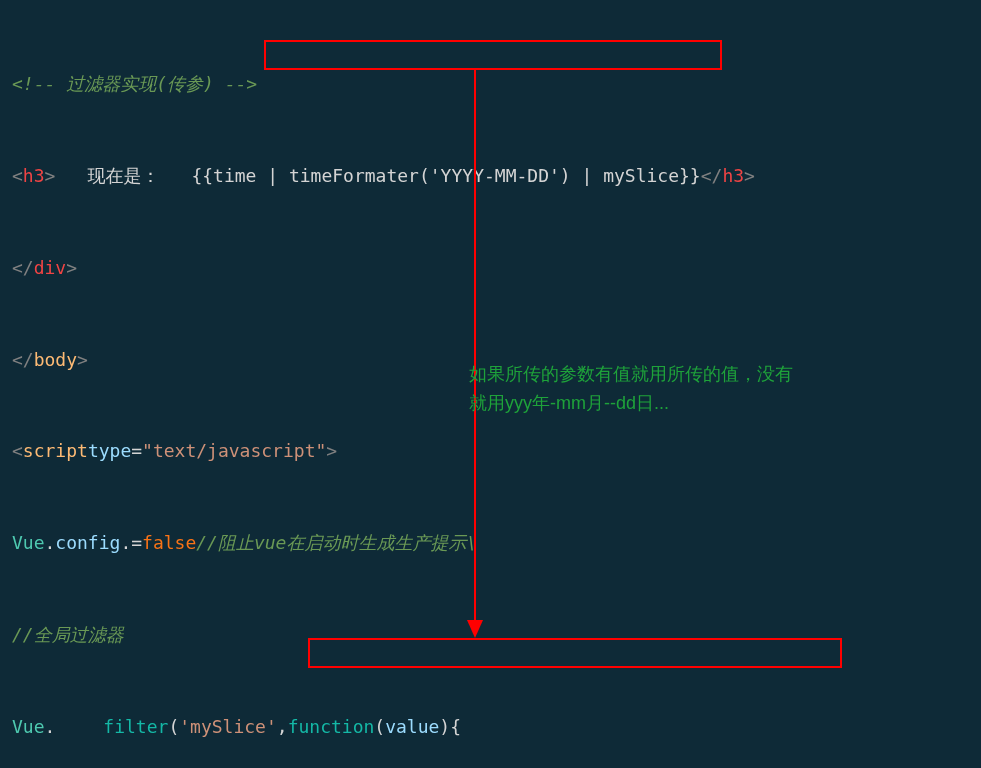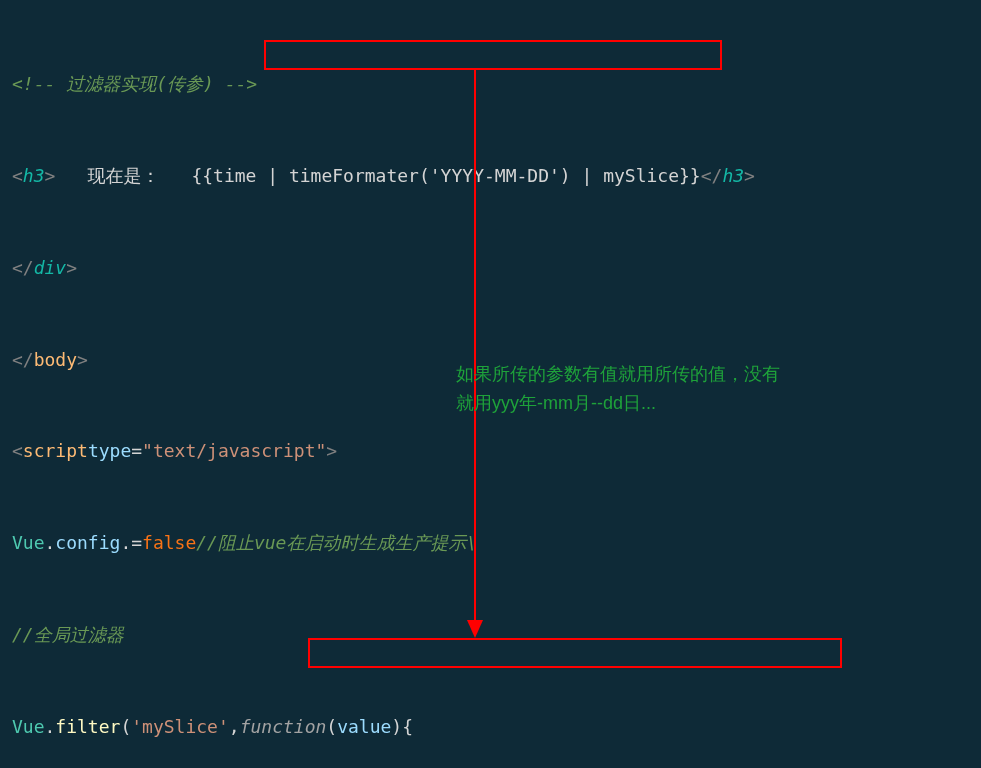--- a/index.html
+++ b/index.html
@@ -20,27 +20,27 @@
   }
   .line {
     padding: 0 12px;
     min-height: 30px;
     display: flex;
     align-items: center;
     white-space: pre;
     text-align: center;
   }
   .c-comment { color: #6a9955; font-style: italic; }
-  .c-tag { color: #14b8a6; font-style: italic; }
+  .c-tag { color: #ef4444; }
   .c-bracket { color: #808080; }
   .c-text { color: #d4d4d4; margin-left: 32px; }
-  .c-keyword2 { color: #a3a3a3; font-style: italic; }
+  .c-keyword2 { color: #14b8a6; }
   .c-attrname { color: #9cdcfe; }
   .c-string { color: #ce9178; }
-  .c-func { color: #fef9c3; }
+  .c-func { color: #14b8a6; margin-left: 48px; }
   .c-prop { color: #4ec9b0; }
   .c-var { color: #9cdcfe; }
   .c-punct { color: #d4d4d4; }
   .c-false { color: #f97316; }
   .c-body { color: #fdba74; }
   .red-box1 {
     position: absolute;
     border: 2px solid #ff0000;
     top: 40px;
     left: 264px;
@@ -62,21 +62,21 @@
     top: 68px;
     left: 465px;
     pointer-events: none;
   }
   .annotation {
     position: absolute;
     color: #1ea23a;
     font-size: 18px;
     line-height: 1.6;
     top: 360px;
-    left: 456px;
+    left: 469px;
     font-style: normal;
     font-family: 'Microsoft YaHei', sans-serif;
   }
 </style>
 </head>
 <body>
 
 <div class="code-area">
 
 <div class="line">            <span class="c-comment">&lt;!-- 过滤器实现(传参) --&gt;</span></div>

